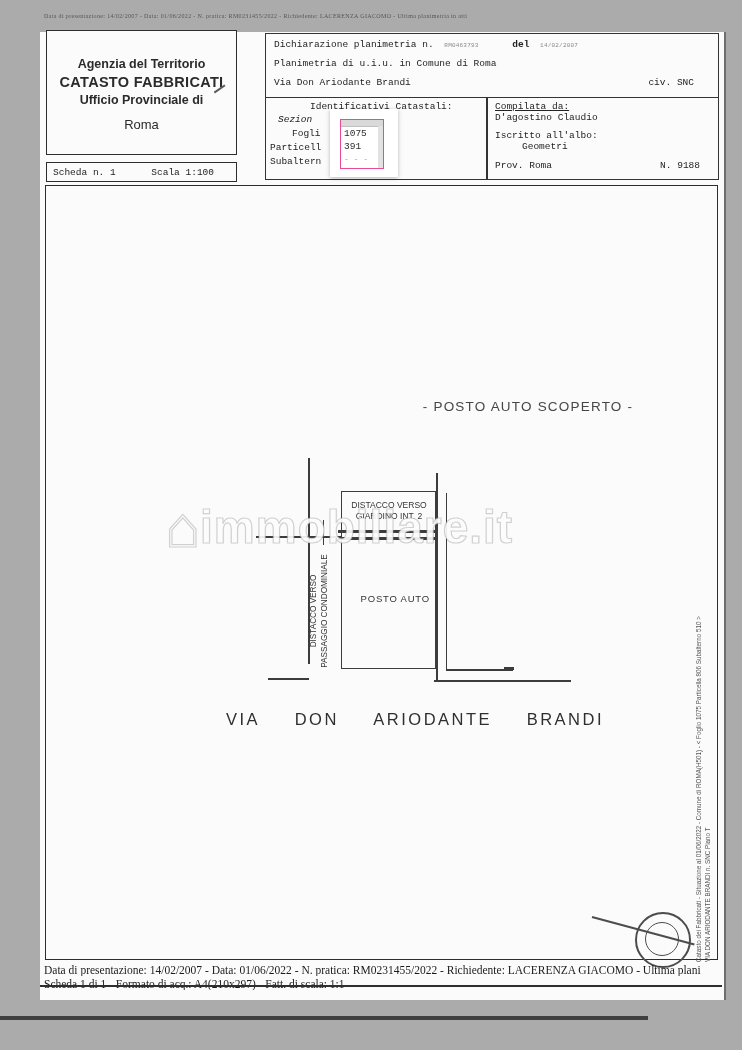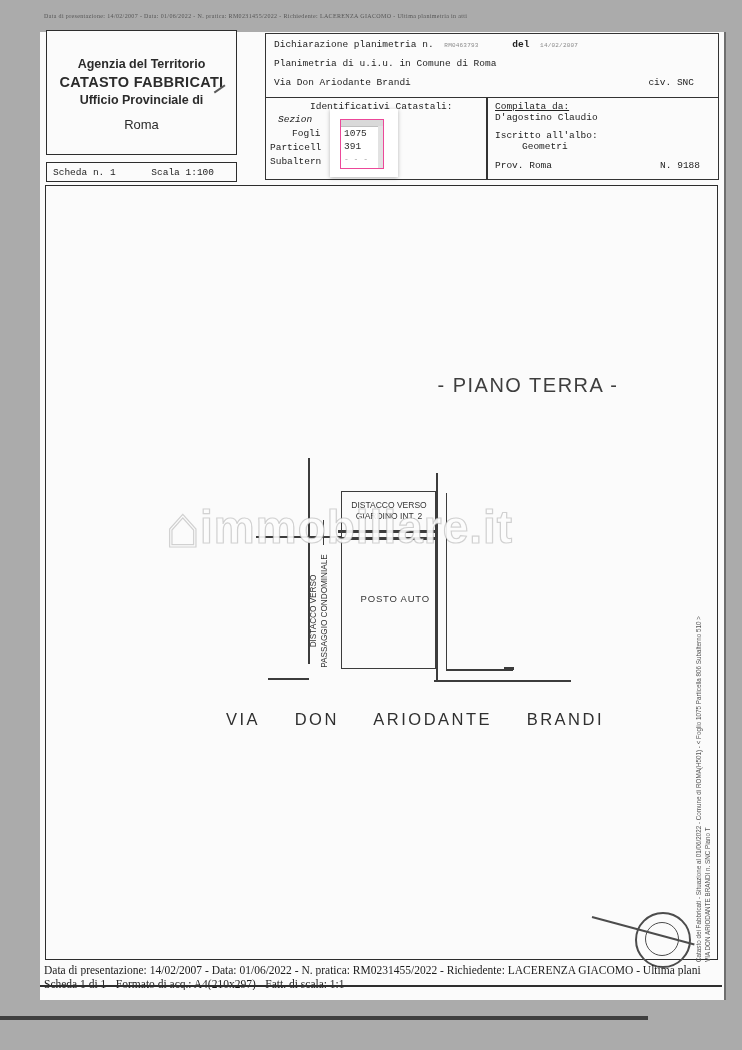--- a/index.html
+++ b/index.html
@@ -163,21 +163,21 @@
 <div class="abs compbox mono">
   <div class="t">Compilata da:</div>
   <div class="n">D'agostino Claudio</div>
   <div class="a1">Iscritto all'albo:</div>
   <div class="a2">Geometri</div>
   <div class="p">Prov. Roma</div>
   <div class="num">N. 9188</div>
 </div>
 
 <div class="abs plan-area">
-  <div class="plan-title1">- PIANO TERRA -</div>
+  <div class="plan-title2">- POSTO AUTO SCOPERTO -</div>
 
   <div class="ln" style="left:262px;top:272px;width:1.5px;height:206px;"></div>
   <div class="ln" style="left:210px;top:350px;width:86px;height:1.5px;"></div>
   <div class="ln" style="left:277px;top:334px;width:1.2px;height:25px;"></div>
   <div class="abs" style="left:295px;top:305px;width:95px;height:178px;border:1.5px solid #3c3c3c;box-sizing:border-box;"></div>
   <div class="ln" style="left:292px;top:344px;width:99px;height:2.5px;"></div>
   <div class="ln" style="left:292px;top:351px;width:99px;height:2.5px;"></div>
   <div class="ln" style="left:390px;top:287px;width:1.5px;height:208px;"></div>
   <div class="ln" style="left:400px;top:307px;width:1.2px;height:178px;"></div>
   <div class="ln" style="left:400px;top:483px;width:67px;height:1.5px;"></div>

